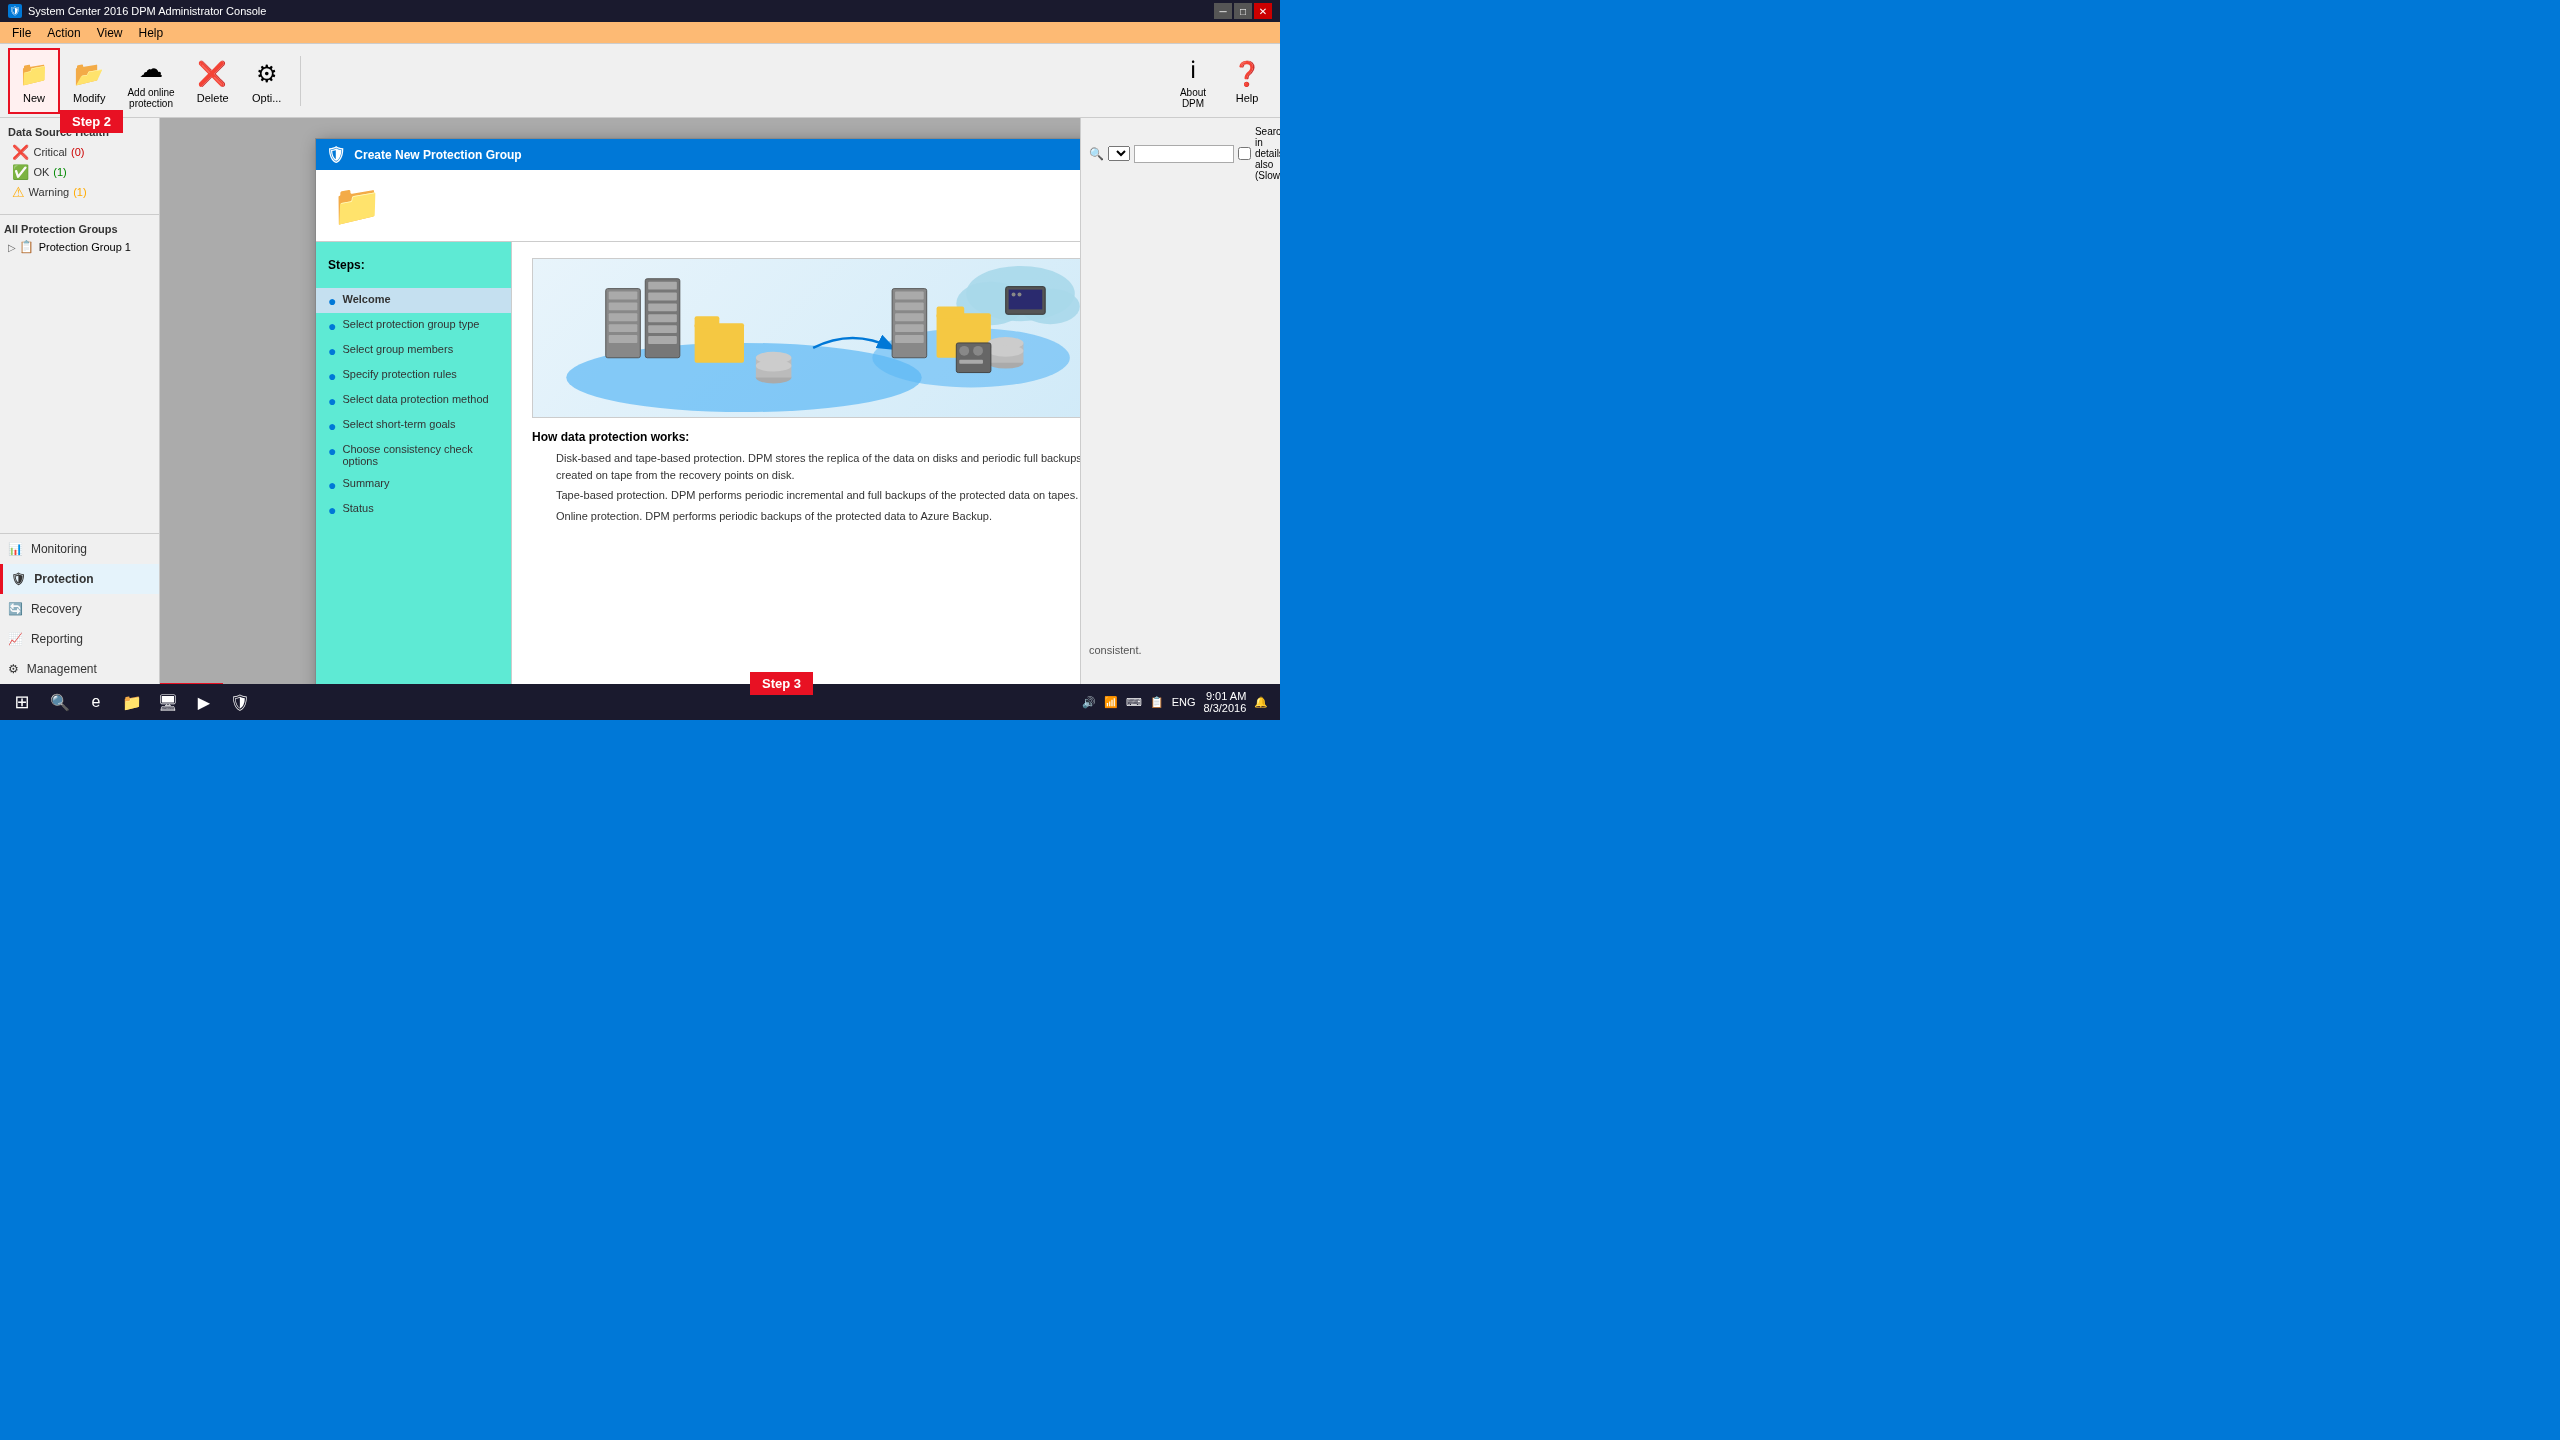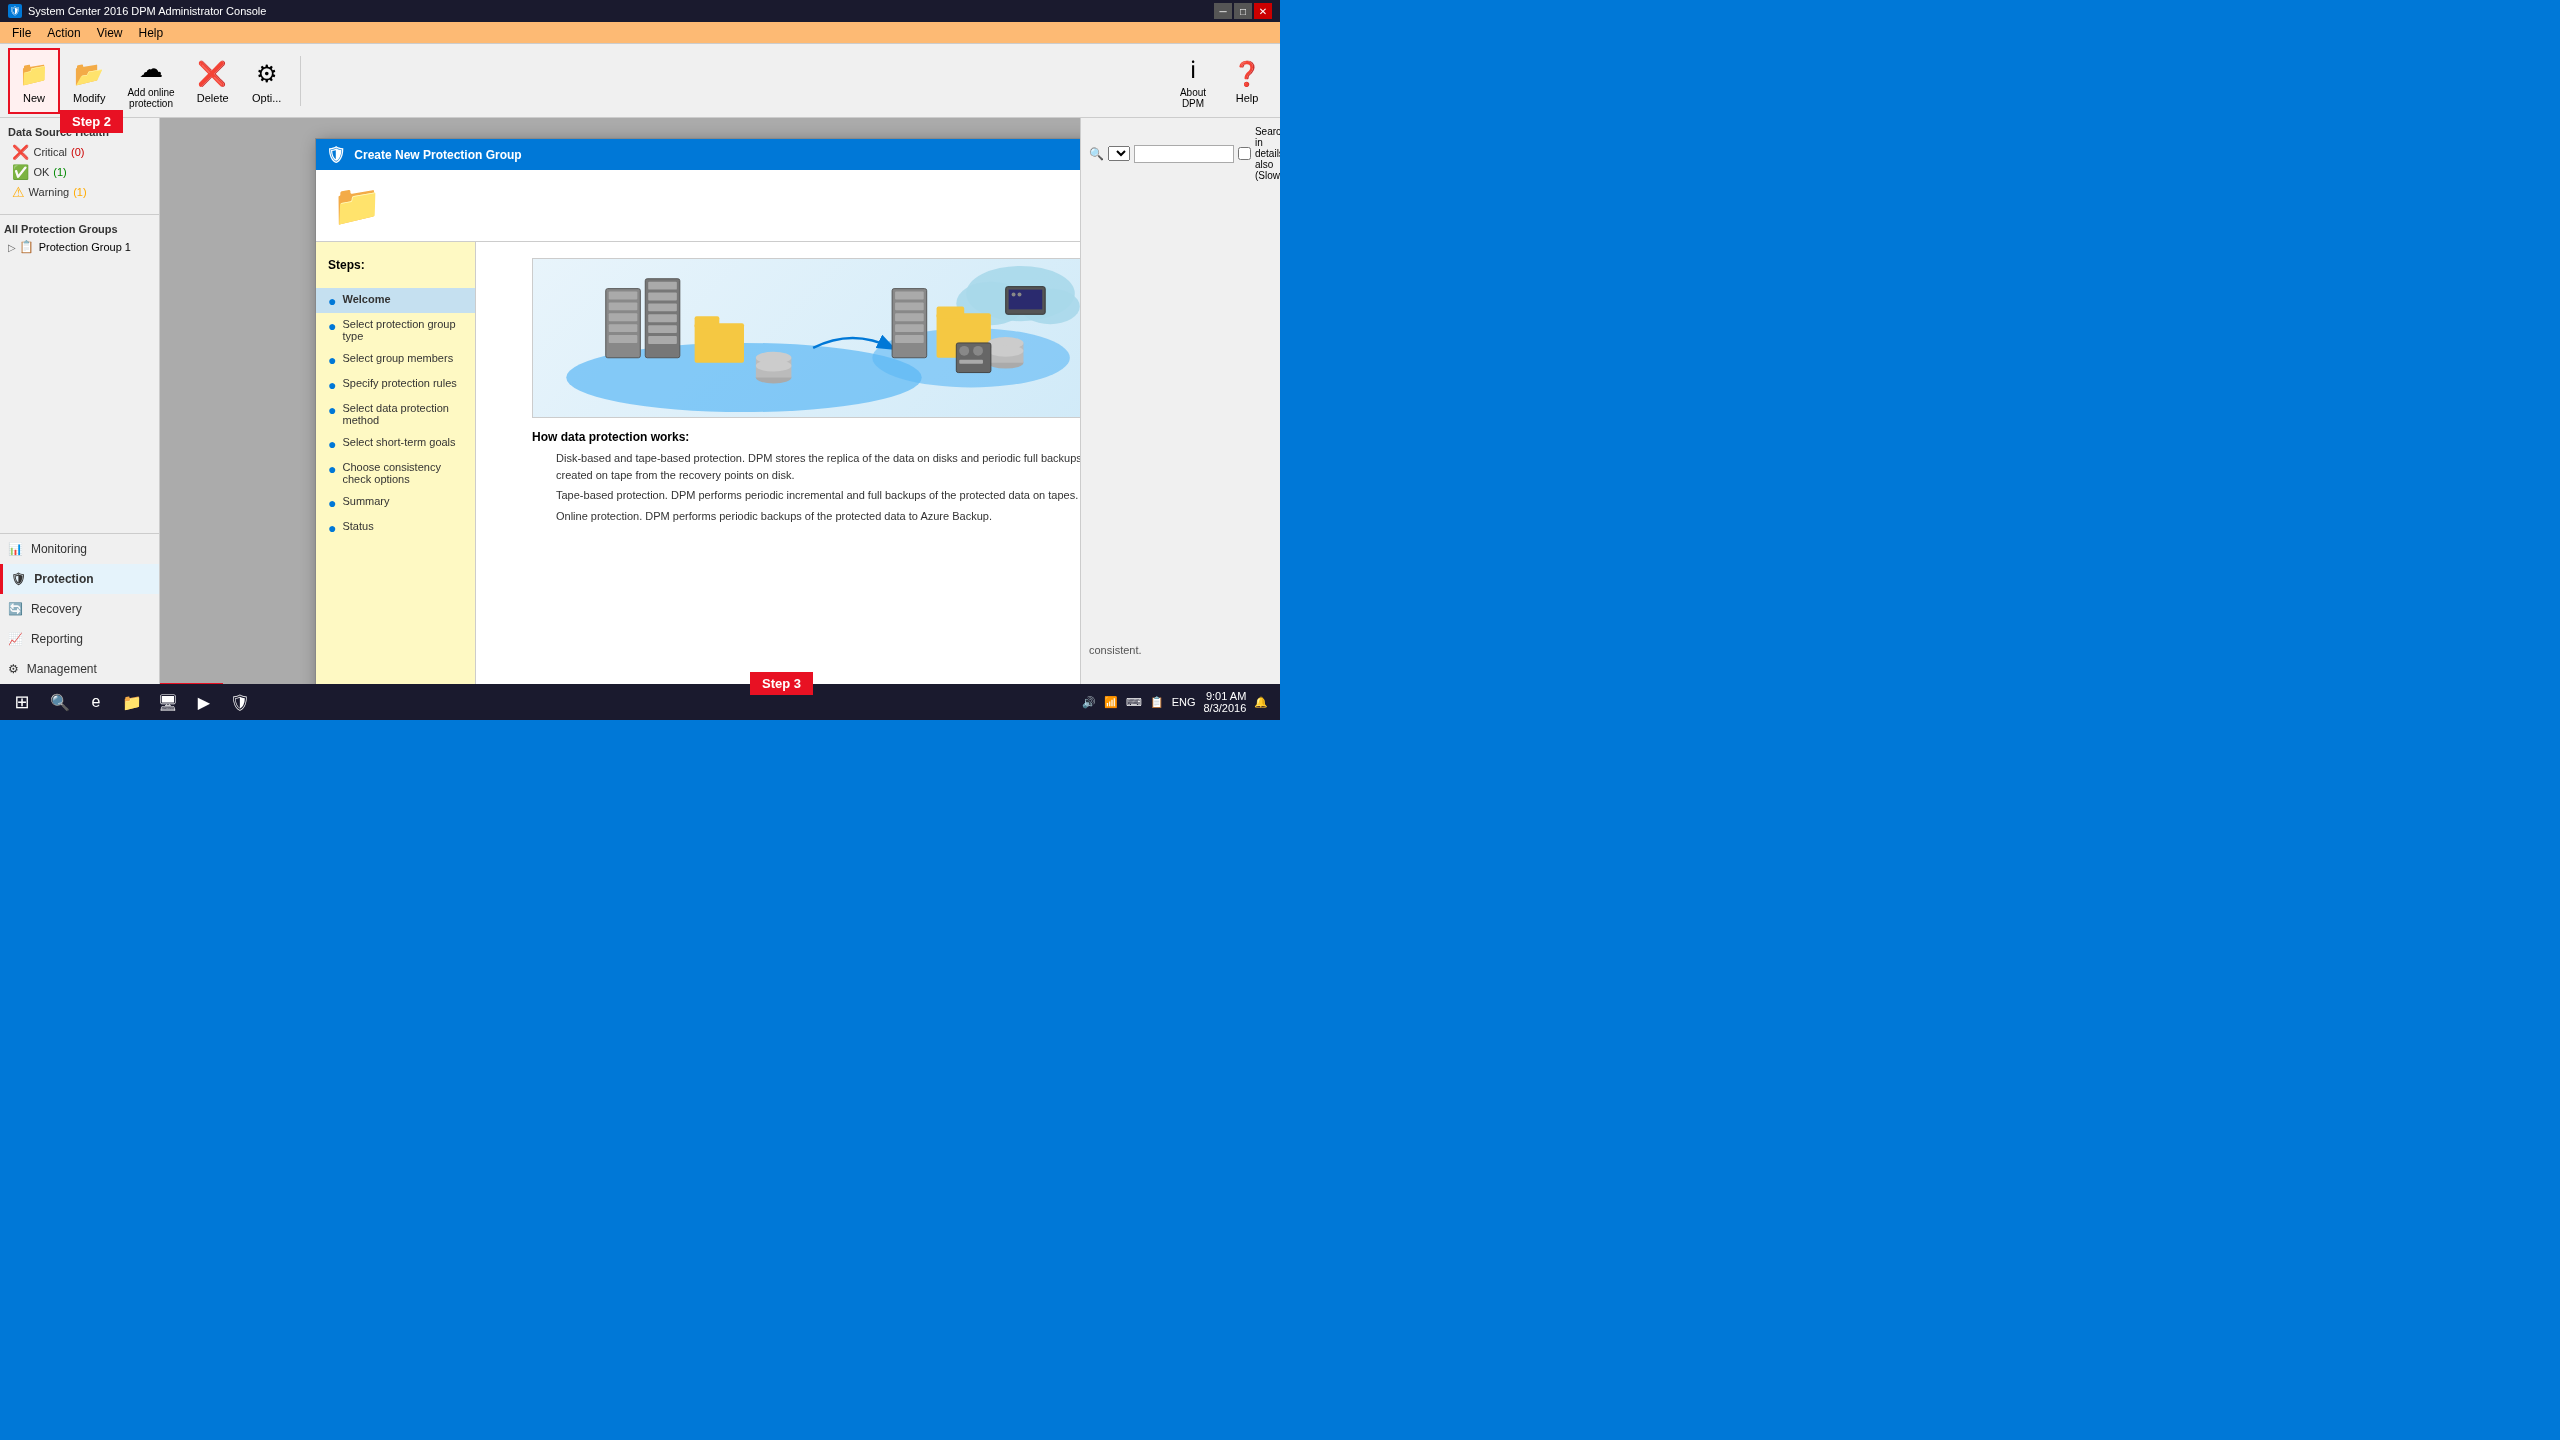--- a/index.html
+++ b/index.html
@@ -319,22 +319,22 @@
     .dialog-title-text { flex: 1; }
 
     .dialog-body {
       display: flex;
       flex: 1;
       min-height: 600px;
     }
 
     
     .dialog-steps {
-      width: 160px;
-      background: #fef9c3;
+      width: 196px;
+      background: #5eead4;
       border-right: 1px solid #ccc;
       padding: 0;
       flex-shrink: 0;
     }
     .dialog-steps-header {
       padding: 16px 12px 8px;
       font-size: 12px;
     }
     .steps-label {
       font-weight: bold;
@@ -360,21 +360,20 @@
       margin-top: 1px;
     }
 
     
     .dialog-content {
       flex: 1;
       padding: 16px 20px;
       display: flex;
       flex-direction: column;
       overflow-y: auto;
-      margin-left: 36px;
     }
 
     .dialog-content-title {
       font-size: 14px;
       font-weight: bold;
       margin-bottom: 4px;
       color: #1a1a1a;
     }
 
     .dialog-content-subtitle {

